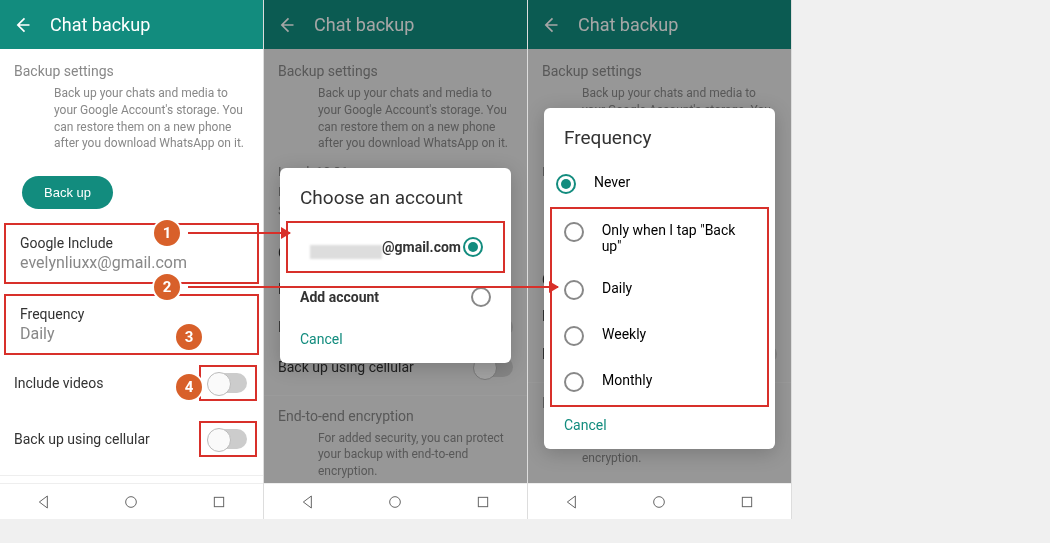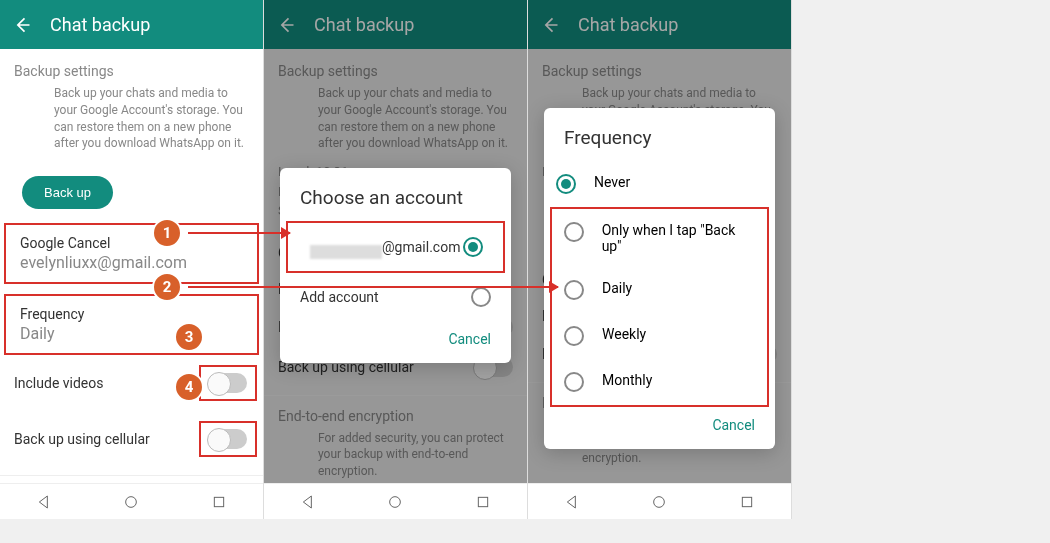--- a/index.html
+++ b/index.html
@@ -84,29 +84,29 @@
     .dialog-overlay {
       position: absolute; inset: 0; background: rgba(0,0,0,0.35);
     }
     .dialog {
       position: absolute; left: 16px; right: 16px; background: #fff;
       border-radius: 6px; padding: 18px 0 10px; box-shadow: 0 4px 20px rgba(0,0,0,0.2);
     }
     .dialog-title { font-size: 19px; color: #333; padding: 0 20px 12px; }
     .dialog-item {
       padding: 14px 20px; display: flex; align-items: center;
-      justify-content: space-between; font-size: 14px; color: #333;
+      justify-content: space-between; font-size: 14px; color: #333; font-weight: bold;
     }
     .radio { width: 20px; height: 20px; border-radius: 50%; border: 2px solid #888; }
     .radio.checked { border-color: #128C7E; position: relative; }
     .radio.checked::after {
       content: ''; position: absolute; inset: 3px; background: #128C7E; border-radius: 50%;
     }
     .dialog-cancel {
-      text-align: right; padding: 10px 20px 6px; color: #128C7E; font-size: 14px;
+      padding: 10px 20px 6px; color: #128C7E; font-size: 14px;
     }
     .blur { position: absolute; left: 2px; top: 6px; width: 72px; height: 14px; background: #ddd; filter: blur(1px); }
     .freq-item { display: flex; align-items: flex-start; gap: 18px; padding: 13px 12px; font-size: 14px; }
   </style>
 </head>
 <body>
 
 <div class="phone">
   <div class="header">
     <svg class="back-arrow" viewBox="0 0 24 24" fill="none" stroke="#fff" stroke-width="2">
@@ -115,21 +115,21 @@
     <span>Chat backup</span>
   </div>
   <div class="content">
     <div class="section-title">Backup settings</div>
     <div class="section-desc">Back up your chats and media to your Google Account's storage. You can restore them on a new phone after you download WhatsApp on it.</div>
     <button class="backup-btn">Back up</button>
   </div>
 
   <div class="setting-row red-box" style="margin:0 4px;">
     <div>
-      <div class="setting-label">Google Cancel</div>
+      <div class="setting-label">Google Include</div>
       <div class="setting-sub">evelynliuxx@gmail.com</div>
     </div>
   </div>
   <div class="num-badge" style="top:218px; left:152px;">1</div>
 
   <div class="setting-row red-box" style="margin:10px 4px 0;">
     <div>
       <div class="setting-label">Frequency</div>
       <div class="setting-sub">Daily</div>
     </div>

